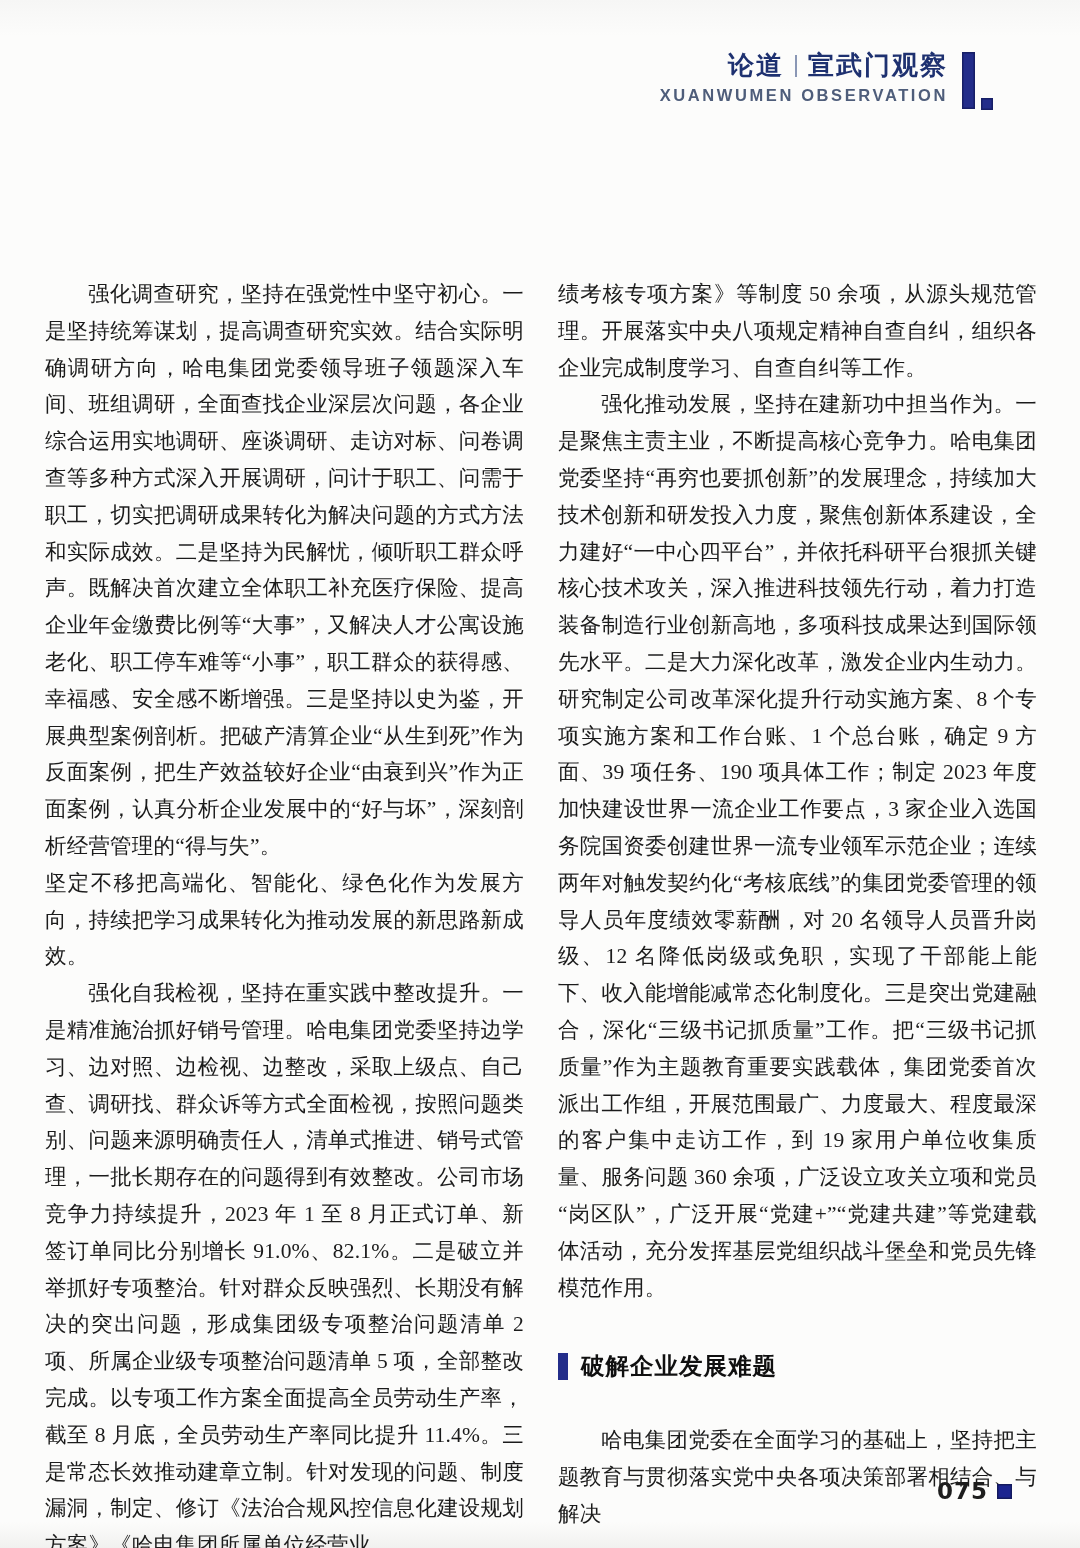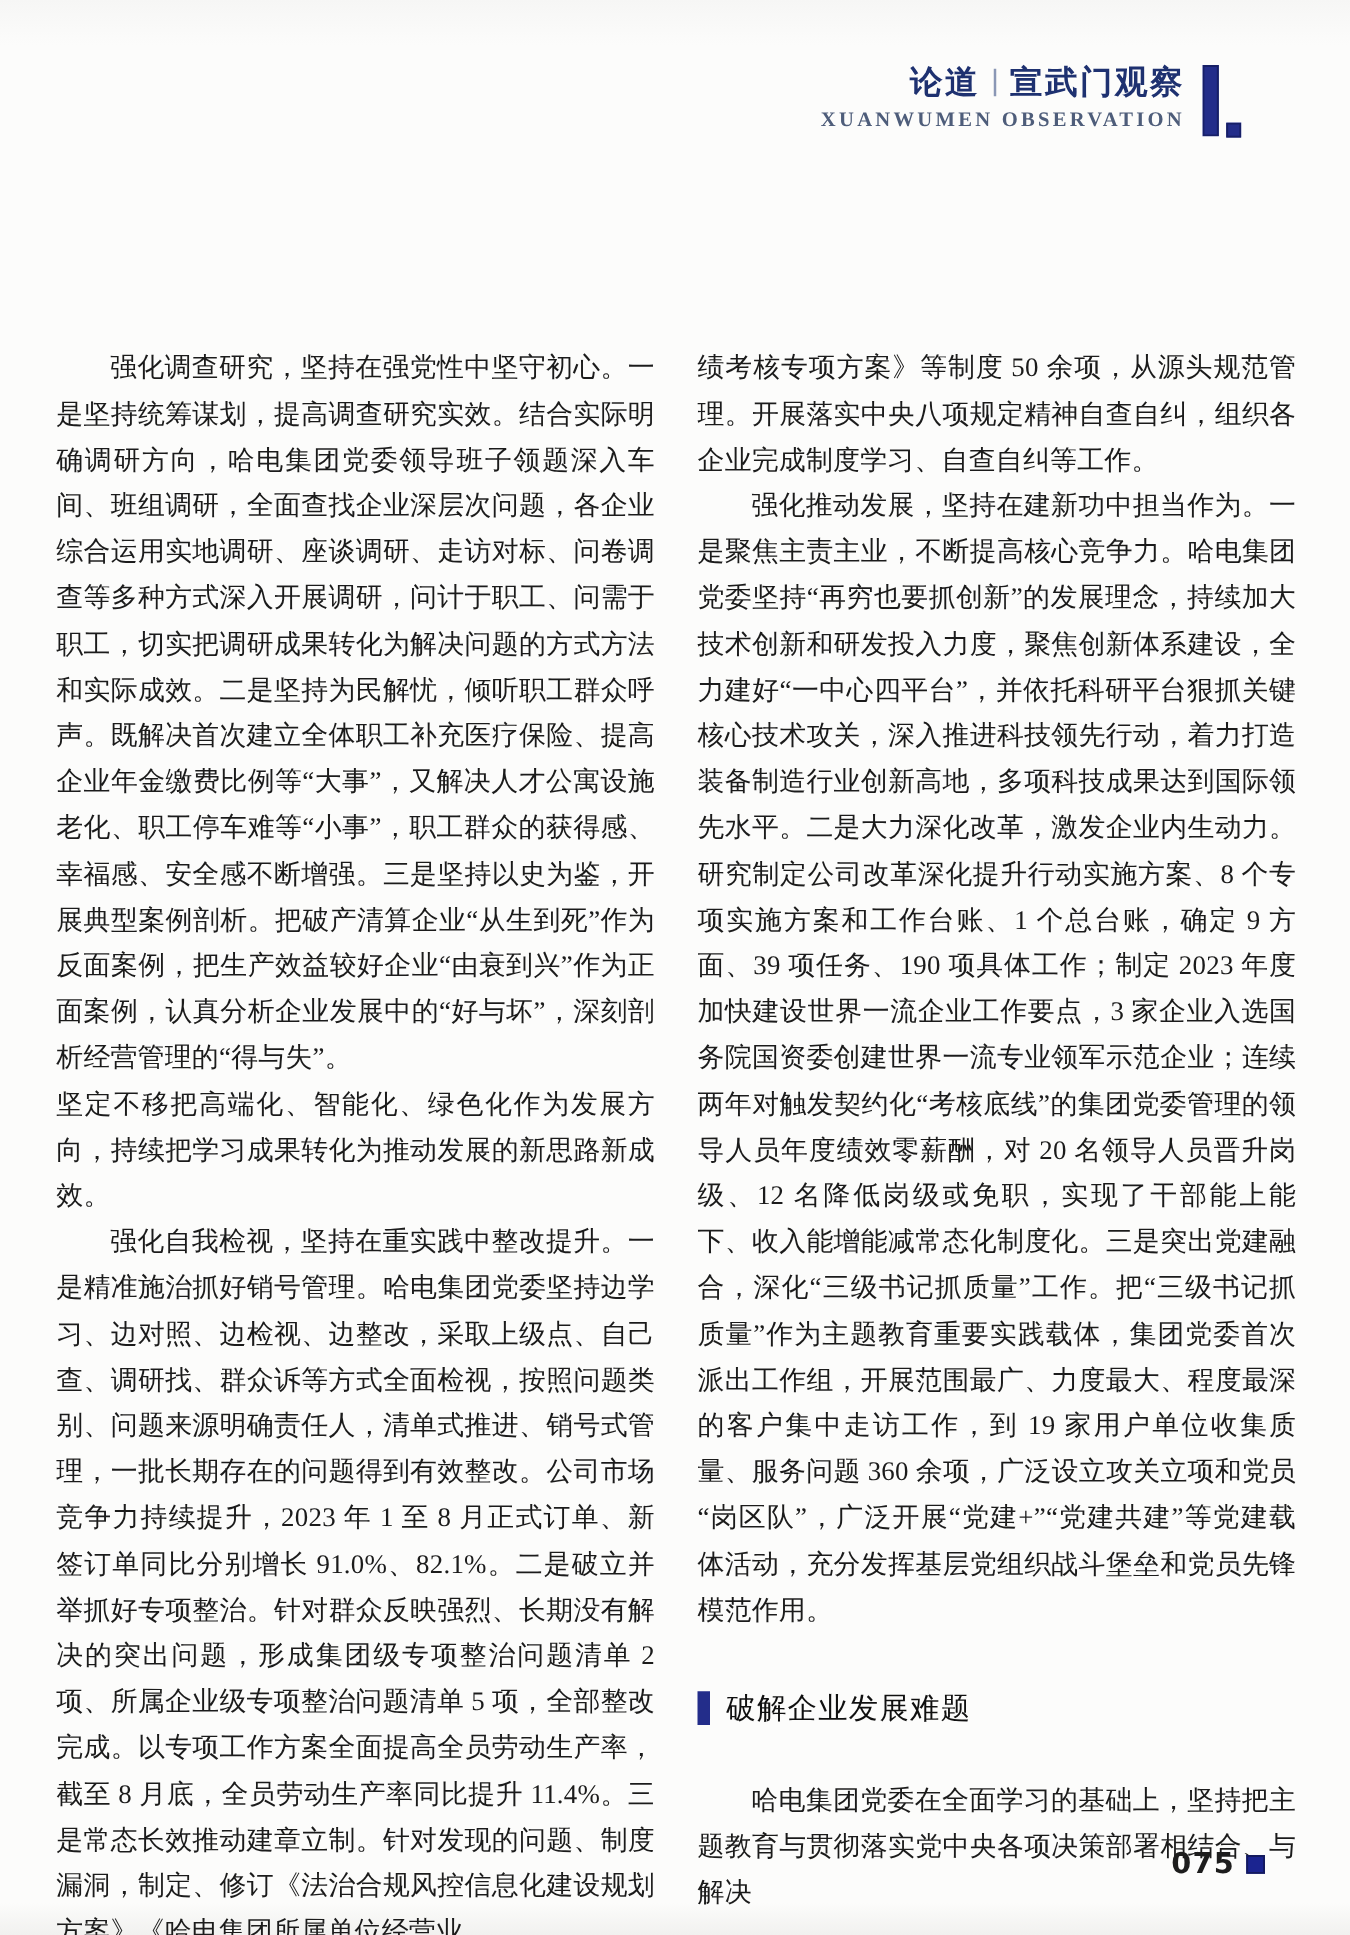--- a/index.html
+++ b/index.html
@@ -34,21 +34,21 @@
     font-family:"Liberation Serif","DejaVu Serif",serif;
   }
   .header-divider{
     display:inline-block;width:2px;height:22px;
     background:#8a97b5;margin:0 11px;vertical-align:-3px;
   }
   .header-en{
     margin-top:5px;
     font-size:16.5px;font-weight:600;letter-spacing:2.6px;
     color:var(--subtitle-text);
-    font-family:Liberation Serif, serif;
+    font-family:Liberation Sans, sans-serif;
   }
   .header-brand-icon{position:relative;width:30px;height:66px;margin-top:2px;}
   .header-brand-icon .bar{
     position:absolute;left:0;top:0;width:13px;height:57px;
     background:var(--accent);box-shadow:inset 0 0 0 1.5px #171f66;
   }
   .header-brand-icon .sq{
     position:absolute;left:19px;top:46px;width:12px;height:12px;
     background:var(--accent);box-shadow:inset 0 0 0 1.5px #171f66;
   }
@@ -65,21 +65,21 @@
     text-align:justify;
     font-weight:500;
     letter-spacing:0.2px;
   }
   .para.indent{text-indent:2em;}
 
   
   .section-heading{
     display:flex;align-items:center;gap:13px;
     margin:44px 0 40px 0;
-    font-size:23.5px;font-weight:400;color:#101010;
+    font-size:23.5px;font-weight:700;color:#101010;
     letter-spacing:1px;
   }
   .heading-bar{
     display:inline-block;width:10px;height:27px;
     background:var(--accent);flex:0 0 auto;
   }
 
   
   .page-footer{
     position:absolute;bottom:44px;right:68px;

